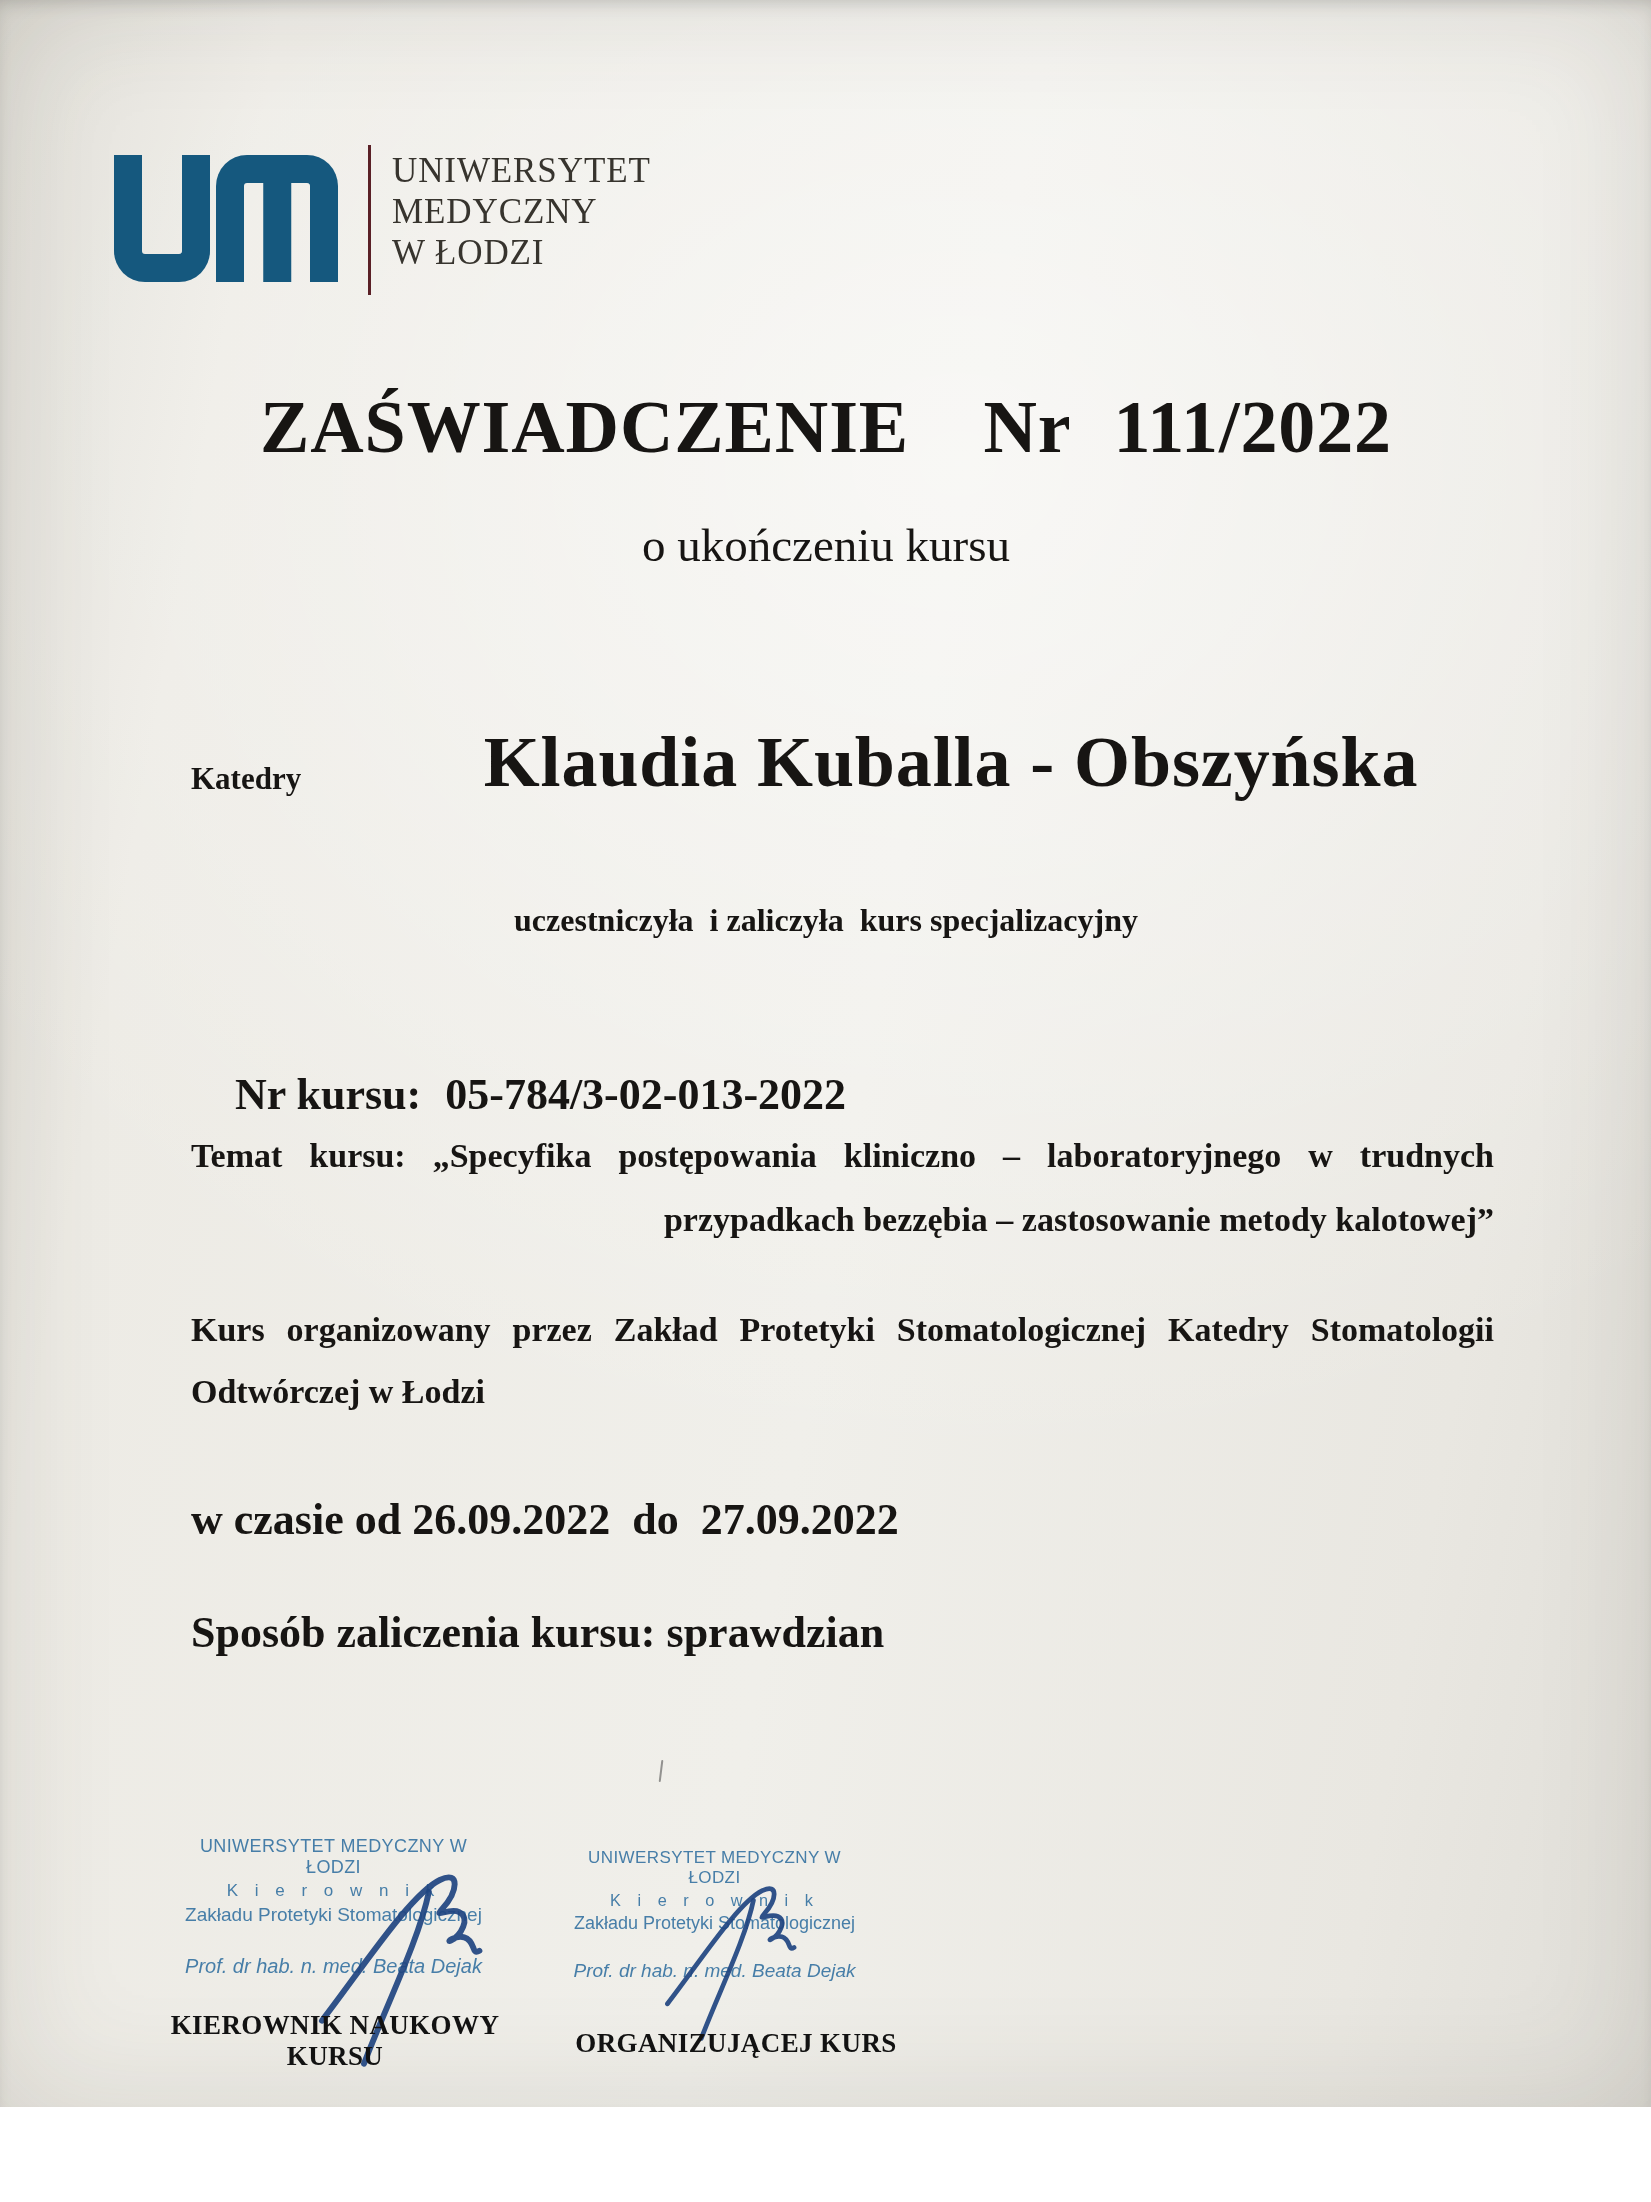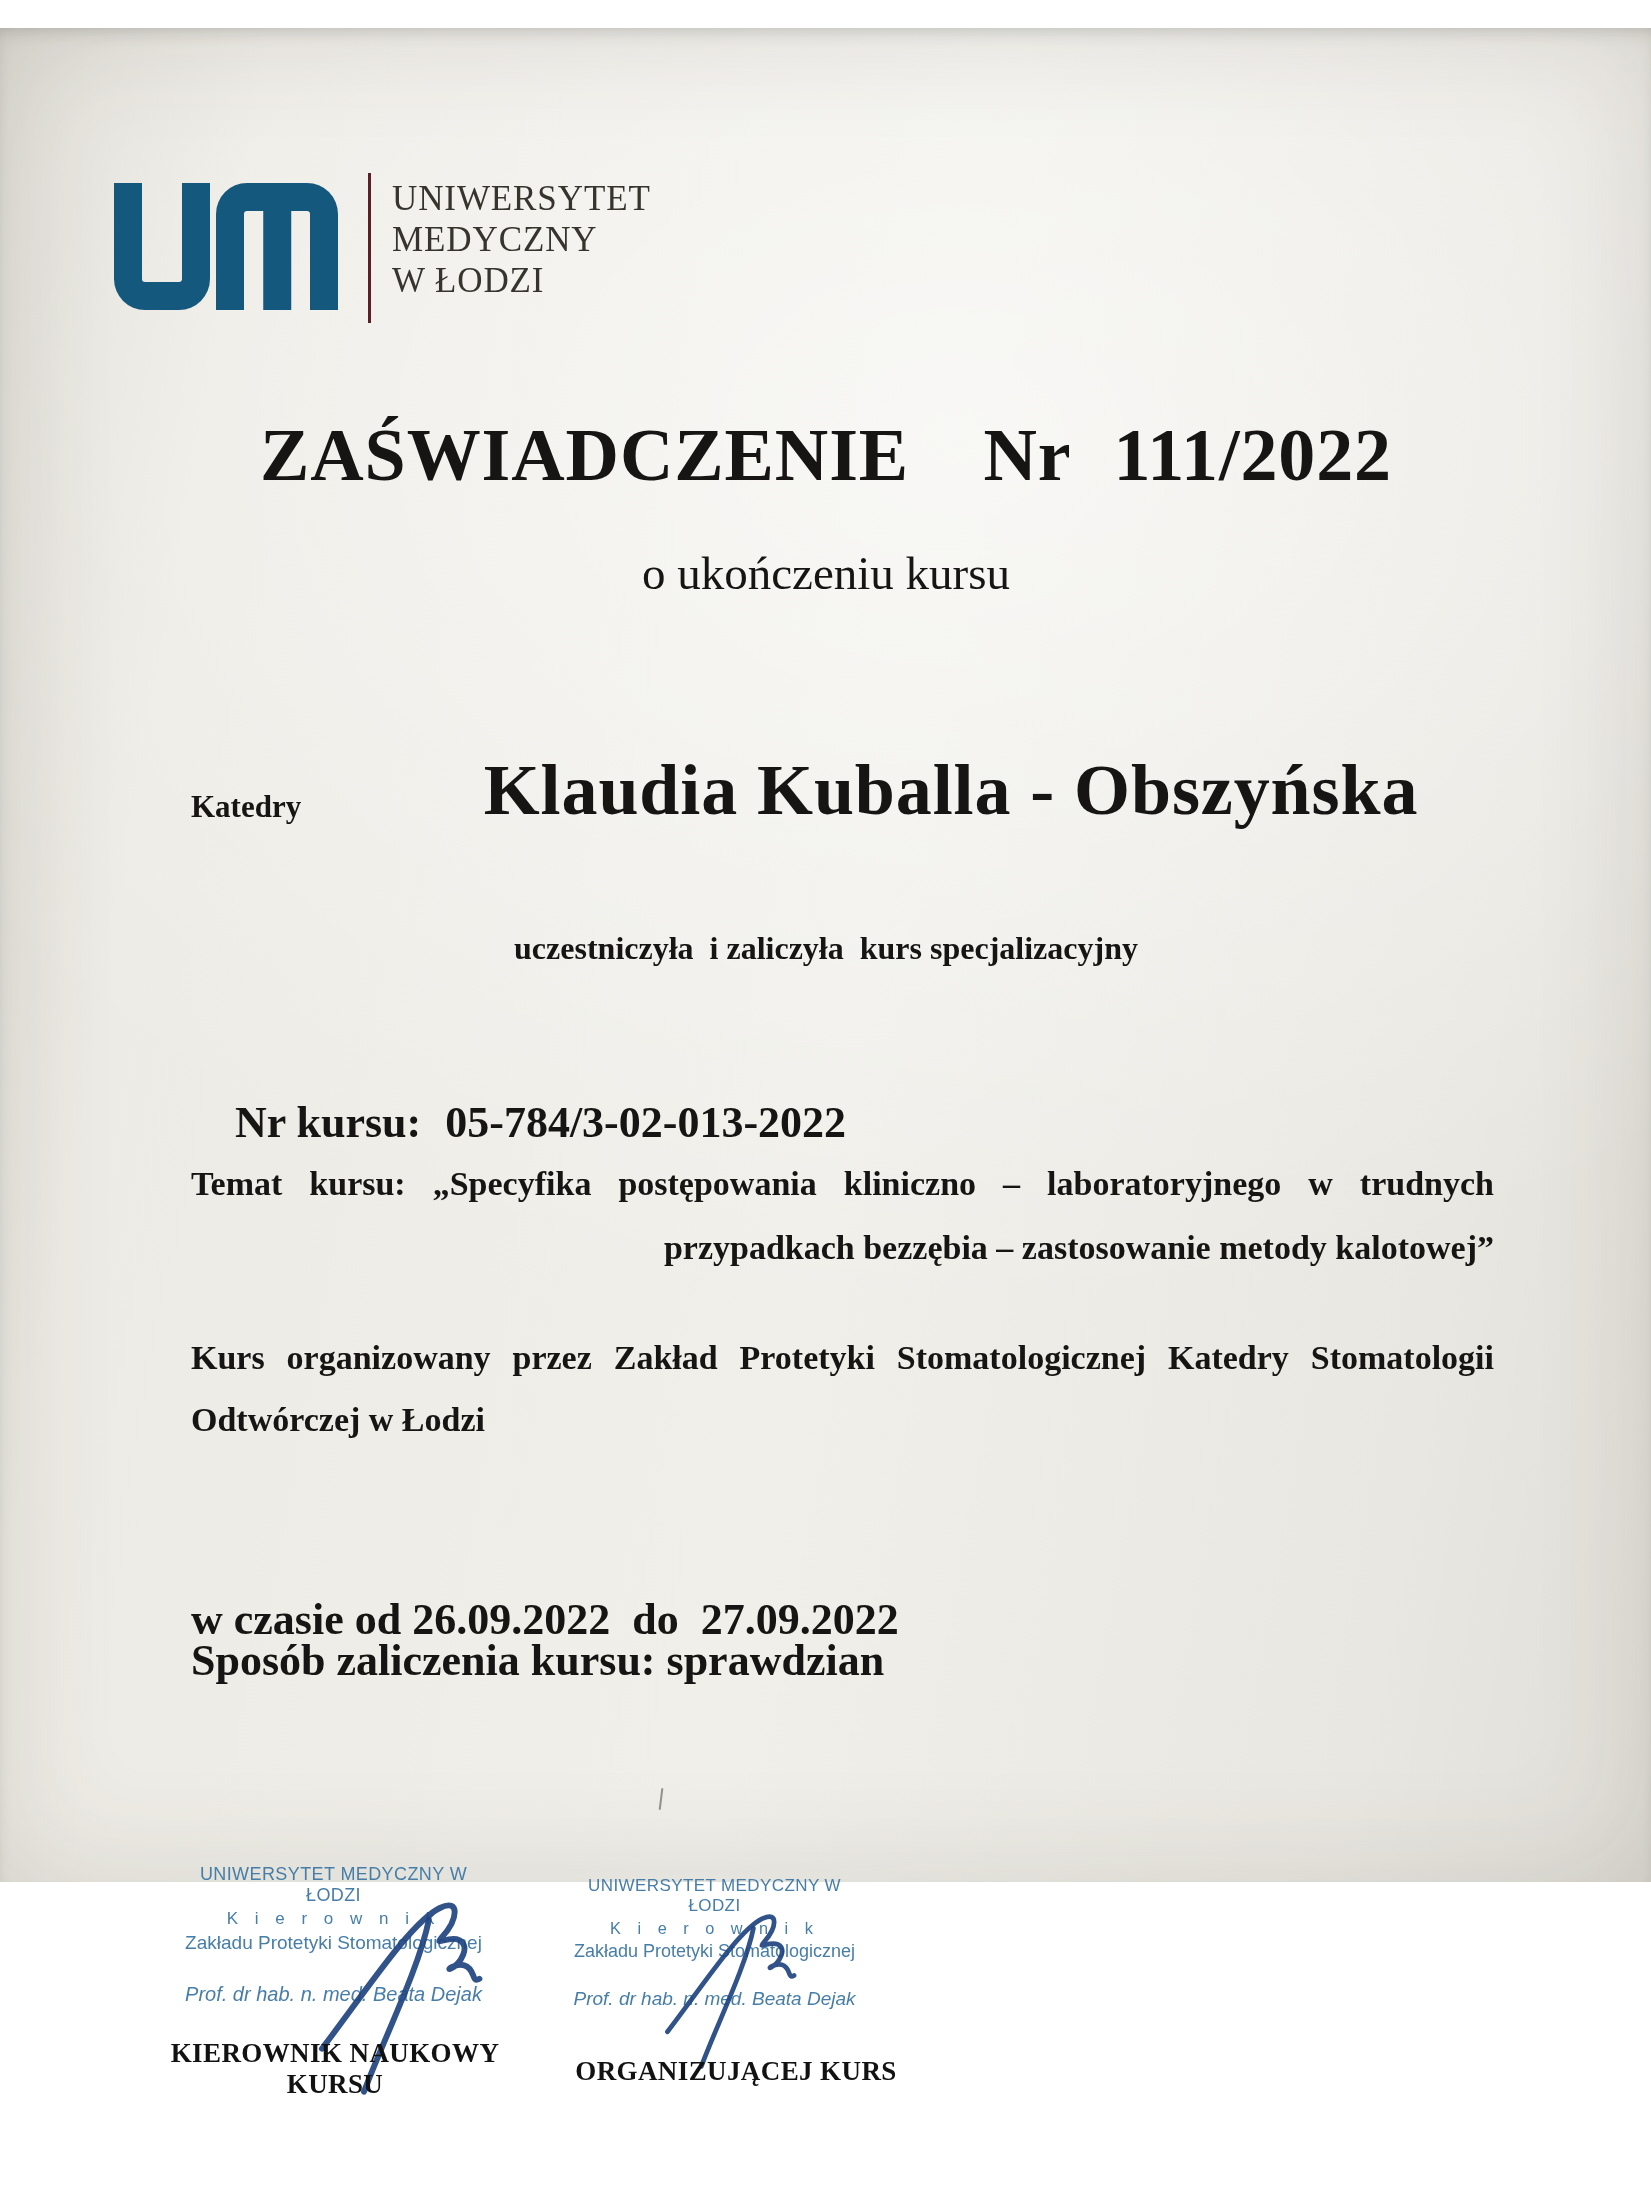--- a/index.html
+++ b/index.html
@@ -1,27 +1,26 @@
 <!DOCTYPE html>
 <html style="font-size:13.8px"><head>
 <meta charset="utf-8">
 <style>
   * { margin:0; padding:0; box-sizing:border-box; }
   html,body { width:1652px; height:2203px; }
   body { font-family:"Liberation Serif", serif; overflow:hidden; }
 
   .paper {
-    position:relative; width:1652px; height:1854px;
+    position:relative; width:1652px; height:2107px;
     background:
       radial-gradient(120% 80% at 58% 22%, rgba(255,255,255,0.55), rgba(255,255,255,0) 60%),
       linear-gradient(100deg, #dfddd6 0%, #edebe5 14%, #f0efea 52%, #e9e7e1 84%, #e0ded8 100%),
       #e9e7e1;
     box-shadow: inset 0 0 120px rgba(70,64,52,0.14), inset 0 8.6px 19px -8.6px rgba(0,0,0,0.22);
     color:#171513;
-    margin-top:28px;
   }
 
   
   .logo { position:absolute; left:110px; top:145px; width:533px; height:155px; }
   .logo-mark { position:absolute; left:4.3px; top:6.9px; width:224px; height:134px; }
   .um-u { position:absolute; left:0; top:3.4px; width:96px; height:127px;
           border:0 solid #15587e; border-width:0 28px 28px 28px; border-radius:0 0 31px 31px; }
   .um-m { position:absolute; left:102px; top:3.4px; width:122px; height:127px;
           border:0 solid #15587e; border-width:28px 28px 0 28px; border-radius:31px 31px 0 0; }
   .um-m::after { content:""; position:absolute; left:50%; transform:translateX(-50%);
@@ -47,21 +46,21 @@
   
   .bodyline { position:absolute; font-size:44px; font-weight:700; white-space:pre-wrap; }
   .course-number { left:191px; top:1018px; }
   .course-number .val { margin-left:24px; }
   .para-line { position:absolute; left:191px; width:1303px; font-size:34px; font-weight:700; }
   .just { text-align:justify; text-align-last:justify; }
   .topic-1 { top:1137px; }
   .topic-2 { top:1201px;text-align:right; }
   .org-1 { top:1311px; }
   .org-2 { top:1373px; }
-  .dates { left:191px; top:1566px; }
+  .dates { left:191px; top:1494px; }
   .completion { left:191px; top:1607px; }
 
   
   .stamp { position:absolute; text-align:center; color:#477ea8;
            font-family:"Liberation Sans", sans-serif; }
   .stamp-left { left:170px; top:1836px; width:327px; }
   .stamp-right { left:564px; top:1848px; width:301px; }
   .stamp .s1 { font-size:18px; letter-spacing:0.4px; }
   .stamp-right .s1 { font-size:17px; }
   .stamp .s2 { font-size:17px; letter-spacing:6px; margin-top:3.4px; }

